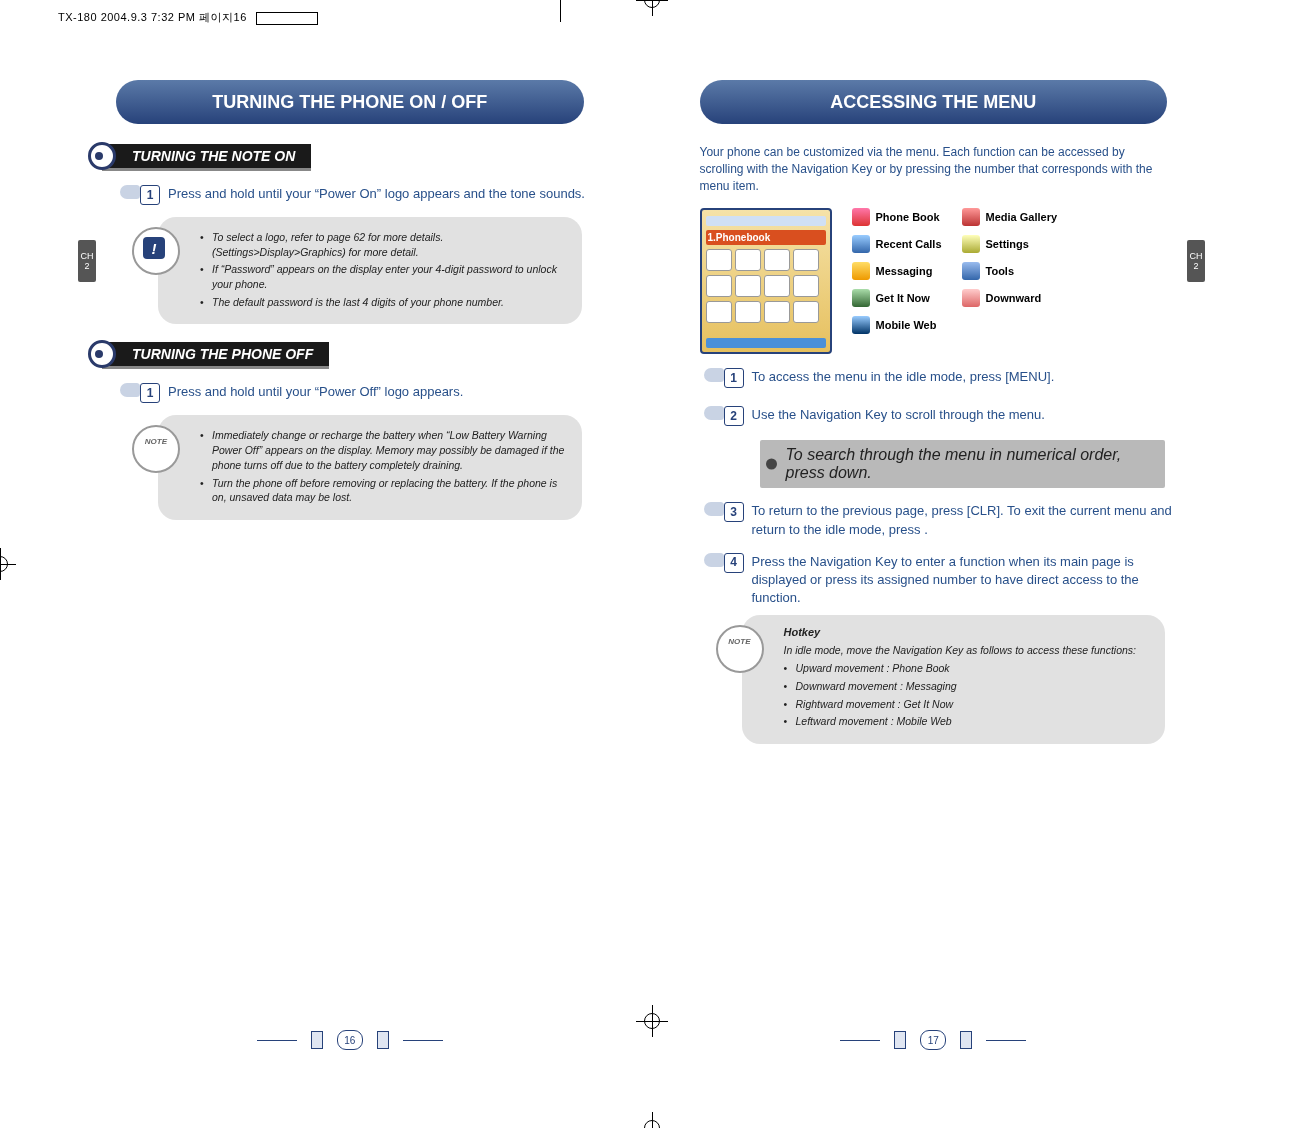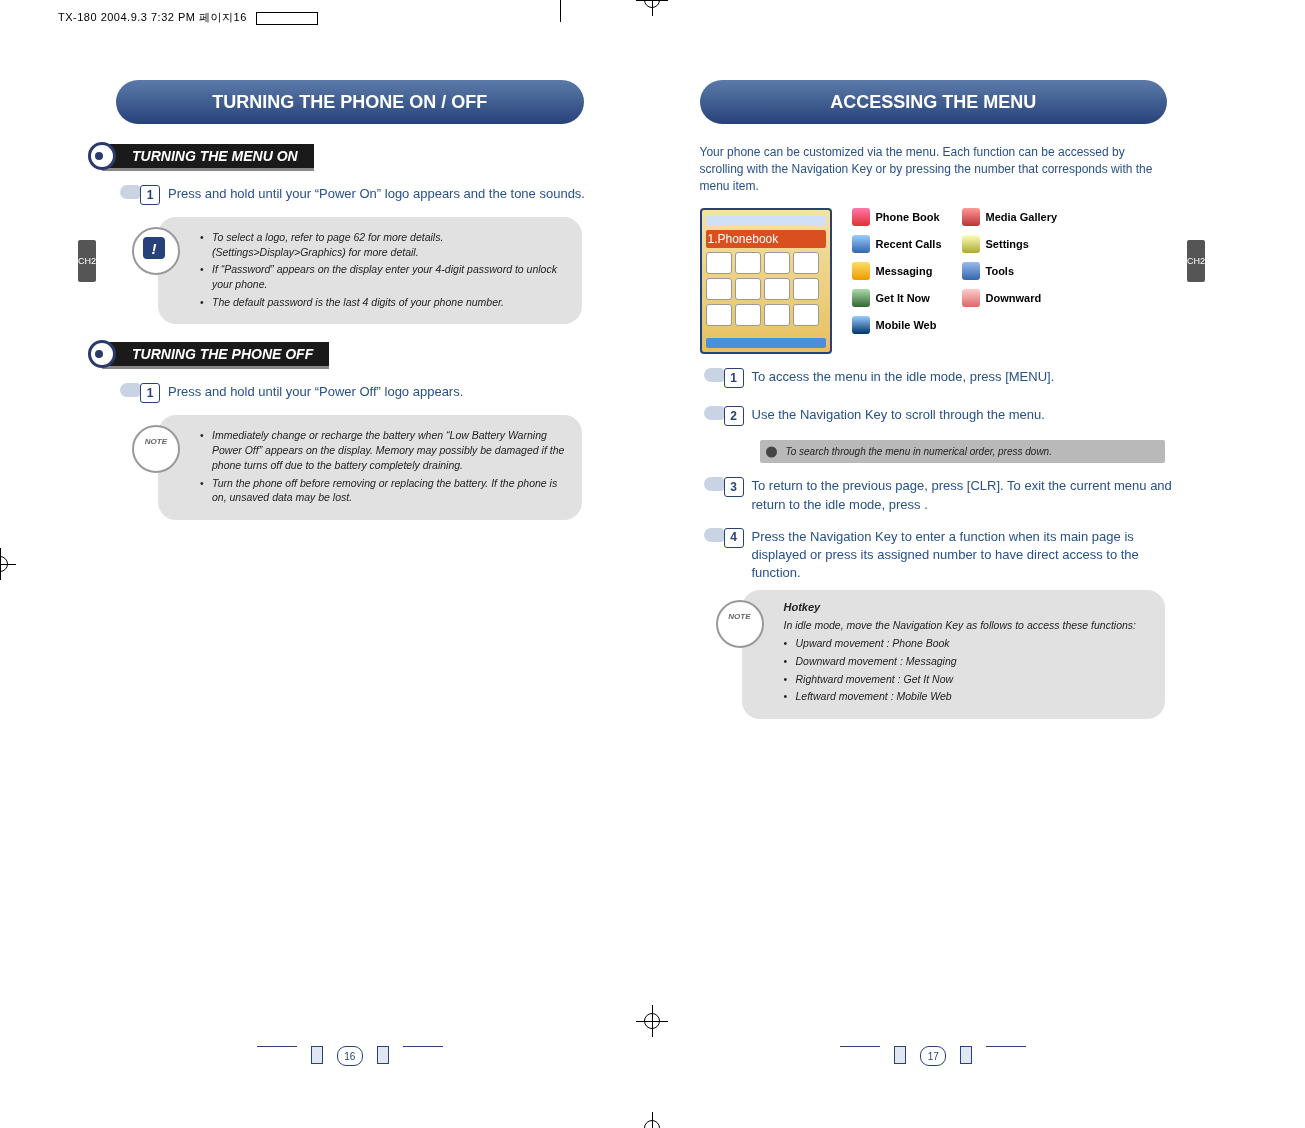--- a/index.html
+++ b/index.html
@@ -15,21 +15,21 @@
   .reg:after{top:50%;left:0;height:1px;width:100%}
   .reg .c{position:absolute;top:50%;left:50%;width:14px;height:14px;border:1px solid #000;border-radius:50%;transform:translate(-50%,-50%)}
   .reg-top{top:-16px;left:636px}
   .reg-left{left:-16px;top:548px}
   .reg-bottom{bottom:-16px;left:636px}
   .reg-mid{top:1005px;left:636px}
 
   .spread{position:absolute;top:40px;left:78px;right:78px;bottom:40px;display:flex;gap:40px}
   .col{flex:1;position:relative;padding:30px 28px}
 
-  .side-tab{position:absolute;top:200px;width:18px;height:42px;background:#555;color:#fff;font-size:9px;display:flex;flex-direction:row;align-items:center;justify-content:center;border-radius:2px}
+  .side-tab{position:absolute;top:200px;width:18px;height:42px;background:#555;color:#fff;font-size:9px;display:flex;flex-direction:column;align-items:center;justify-content:center;border-radius:2px}
   .side-left{left:0}
   .side-right{right:0}
 
   .banner{height:44px;border-radius:22px;display:flex;align-items:center;justify-content:center;color:#fff;font-weight:bold;font-size:18px;margin:10px 10px 20px}
   .banner-blue{background:linear-gradient(#5b7aa8,#27427a)}
 
   .section-head{display:inline-flex;align-items:center;background:#1a1a1a;color:#fff;font-size:14px;font-weight:bold;font-style:italic;padding:4px 16px 4px 30px;border-bottom:3px solid #888;margin-left:-4px;position:relative}
   .section-head:before{content:"";position:absolute;left:-14px;top:50%;transform:translateY(-50%);width:22px;height:22px;border:3px solid #2a3a6a;border-radius:50%;background:#fff}
   .section-head:after{content:"";position:absolute;left:-7px;top:50%;transform:translateY(-50%);width:8px;height:8px;background:#2a3a6a;border-radius:50%}
 
@@ -40,50 +40,50 @@
   .step-text{flex:1}
 
   .note-box{margin:6px 12px 18px 52px;background:#e1e1e1;border-radius:18px;padding:10px 16px 12px 42px;font-size:10.5px;font-style:italic;color:#222;position:relative;line-height:1.4}
   .note-box:not(.plain):before{content:"";position:absolute;left:-26px;top:10px;width:44px;height:44px;border:2px solid #999;border-radius:50%;background:#fff}
   .badge-excl{position:absolute;left:-15px;top:20px;width:22px;height:22px;background:#27427a;color:#fff;border-radius:4px;font-weight:bold;font-size:15px;display:flex;align-items:center;justify-content:center;z-index:2}
   .badge-note{position:absolute;left:-17px;top:21px;width:26px;font-size:8px;font-weight:bold;color:#666;text-align:right;z-index:2}
   .note-box ul{margin:0;padding:0;list-style:none}
   .note-box li{position:relative;padding-left:12px;margin:3px 0}
   .note-box li:before{content:"•";position:absolute;left:0;font-style:normal}
 
-  .tipbar{margin:10px 12px 10px 70px;background:#b9b9b9;padding:6px 12px 6px 26px;font-size:10px;font-style:italic;color:#222;position:relative;border-radius:2px}
+  .tipbar{margin:10px 12px 10px 70px;background:#b9b9b9;padding:6px 12px 6px 26px;font-size:16px;font-style:italic;color:#222;position:relative;border-radius:2px}
   .tipbar:before{content:"";position:absolute;left:6px;top:50%;transform:translateY(-50%);width:11px;height:11px;background:#444;border-radius:50%}
 
   .intro{font-size:12px;color:#28508a;line-height:1.4;margin:4px 10px 14px}
 
   .menu-preview{display:flex;gap:20px;margin:0 10px 14px}
   .screen{width:120px;height:130px;border:2px solid #27427a;border-radius:4px;background:linear-gradient(#f5e2a8,#e6c05e);padding:6px 4px;position:relative}
   .screen .stat{height:10px;background:#d0e0f5;border-radius:2px;margin-bottom:4px}
-  .screen .sel{background:#d94f1f;color:#fff;font-size:12px;font-weight:normal;padding:2px;border-radius:2px}
+  .screen .sel{background:#d94f1f;color:#fff;font-size:10px;font-weight:bold;padding:2px;border-radius:2px}
   .screen .iconrow{display:flex;gap:3px;margin-top:4px}
   .screen .sic{width:24px;height:20px;background:#fff;border:1px solid #999;border-radius:3px}
   .screen .bottom{position:absolute;bottom:4px;left:4px;right:4px;height:10px;background:#4a90d9;border-radius:2px}
 
   .menu-list{display:flex;gap:20px;font-size:11px;font-weight:bold;color:#000}
   .menu-col{display:flex;flex-direction:column;gap:9px}
   .menu-item{display:flex;align-items:center;gap:6px}
   .mic{width:18px;height:18px;border-radius:3px;flex:0 0 18px}
   .c1{background:linear-gradient(#f7a,#d33)}
   .c2{background:linear-gradient(#9cf,#36a)}
   .c3{background:linear-gradient(#fd6,#e90)}
   .c4{background:linear-gradient(#ada,#363)}
   .c5{background:linear-gradient(#9cf,#036)}
   .c6{background:linear-gradient(#f99,#b33)}
   .c7{background:linear-gradient(#ffb,#aa3)}
   .c8{background:linear-gradient(#9be,#36a)}
   .c9{background:linear-gradient(#fcc,#d66)}
 
   .hot-title{font-weight:bold;font-style:italic;font-size:11px;margin-bottom:2px}
 
-  .footer{position:absolute;bottom:22px;left:50%;transform:translateX(-50%);display:flex;gap:14px}
+  .footer{position:absolute;bottom:38px;left:50%;transform:translateX(-50%);display:flex;align-items:center;gap:14px}
   .foot-wing{width:10px;height:16px;border:1px solid #27427a;background:#e0e6f2}
   .foot-num{width:24px;height:18px;border:1px solid #27427a;border-radius:9px;display:flex;align-items:center;justify-content:center;font-size:10px;color:#27427a;background:#fff}
   .foot-arm{width:40px;height:1px;background:#27427a}
 
 </style>
 </head>
 <body>
 
 <div class="page">
 
@@ -111,21 +111,21 @@
       <div class="side-tab side-left">
         <span>CH</span>
         <span>2</span>
       </div>
 
       <div class="banner banner-blue">
         <span>TURNING THE PHONE ON / OFF</span>
       </div>
 
       <div class="section-head">
-        <span>TURNING THE MENU ON</span>
+        <span>TURNING THE NOTE ON</span>
       </div>
 
       <div class="step">
         <div class="step-num">
           <div class="hand"></div>
           <div class="sq">1</div>
         </div>
         <div class="step-text">Press and hold       until your “Power On” logo appears and the tone sounds.</div>
       </div>
 

